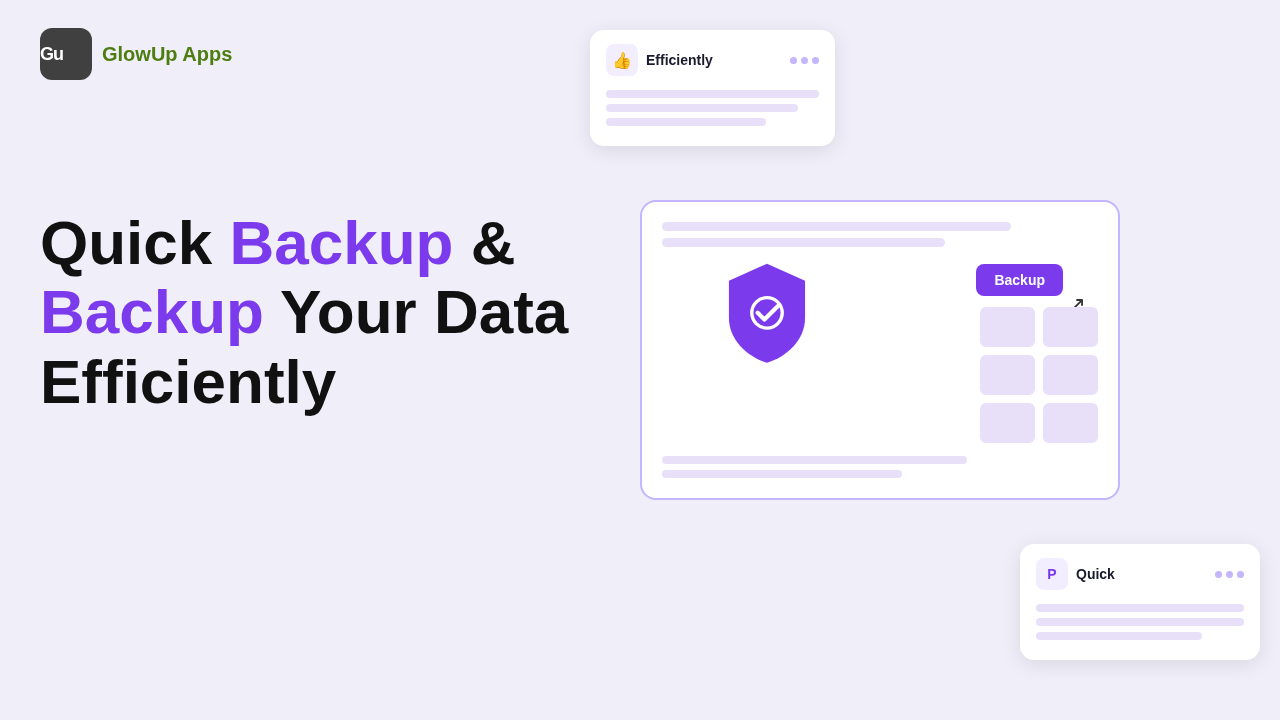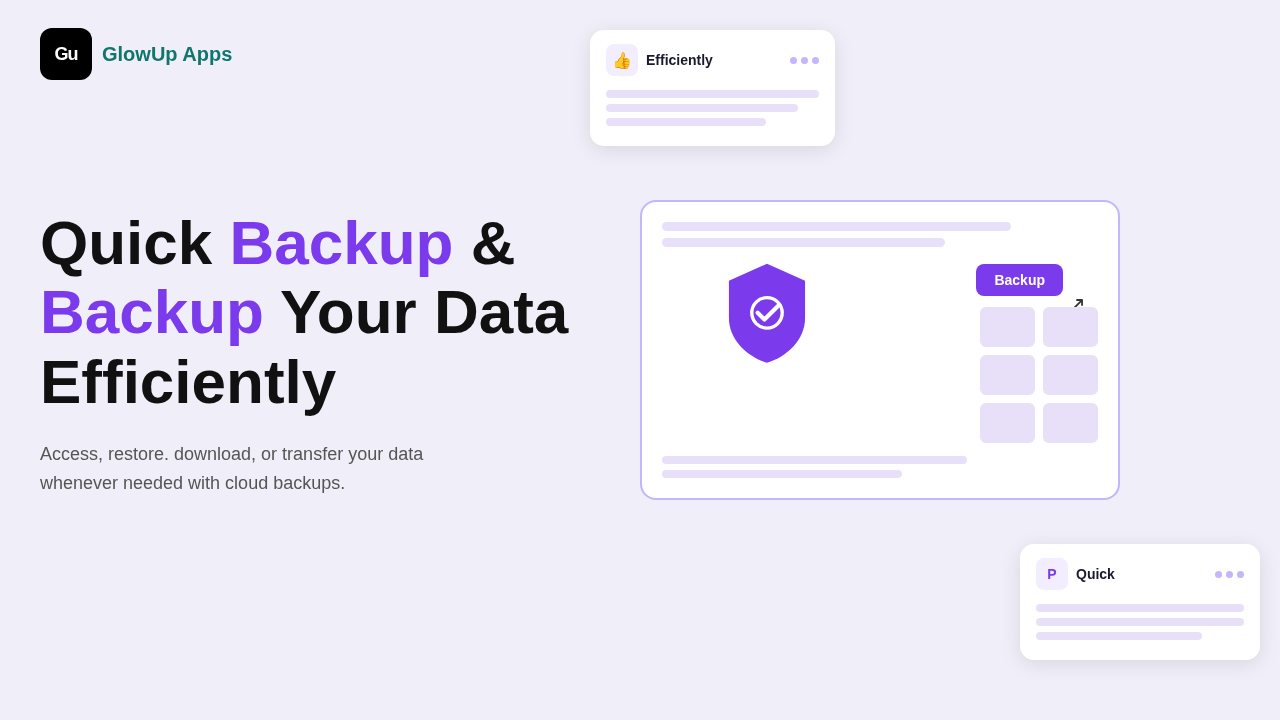--- a/index.html
+++ b/index.html
@@ -19,38 +19,38 @@
       top: 28px;
       left: 40px;
       display: flex;
       align-items: center;
       gap: 10px;
     }
 
     .logo-box {
       width: 52px;
       height: 52px;
-      background: #000000;
+      background: #404040;
       border-radius: 12px;
       display: flex;
       align-items: center;
-      justify-content: center;
+      justify-content: flex-start;
     }
 
     .logo-text-inner {
       color: white;
       font-size: 18px;
       font-weight: 700;
       letter-spacing: -1px;
     }
 
     .brand-name {
       font-size: 20px;
       font-weight: 600;
-      color: #0f766e;
+      color: #4d7c0f;
     }
 
     
     .left-content {
       position: absolute;
       top: 208px;
       left: 40px;
       max-width: 560px;
     }
 
@@ -220,21 +220,20 @@
 <div class="left-content">
   <h1 class="headline">
     <span>
       Quick <span class="purple">Backup</span> &amp;
     </span><br>
     <span>
       <span class="purple">Backup</span> Your Data
     </span><br>
     <span>Efficiently</span>
   </h1>
-  <p class="subtitle">Access, restore. download, or transfer your data whenever needed with cloud backups.</p>
 </div>
 
 <div class="illustration">
 
   <div class="card-efficiently">
     <div class="card-header">
       <div class="card-header-left">
         <div class="card-icon">
           <span style="font-size:16px;">👍</span>
         </div>

